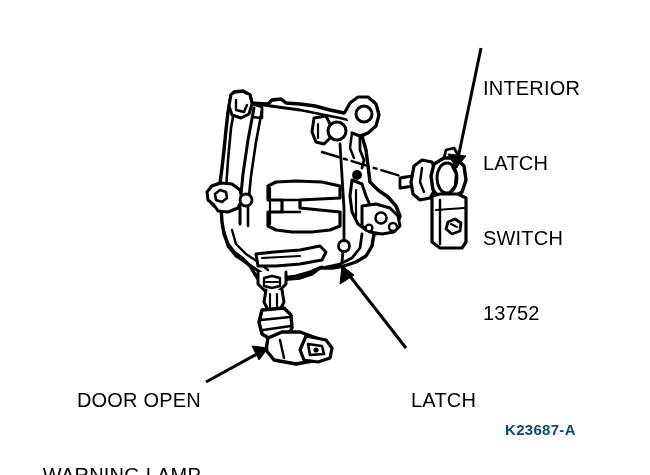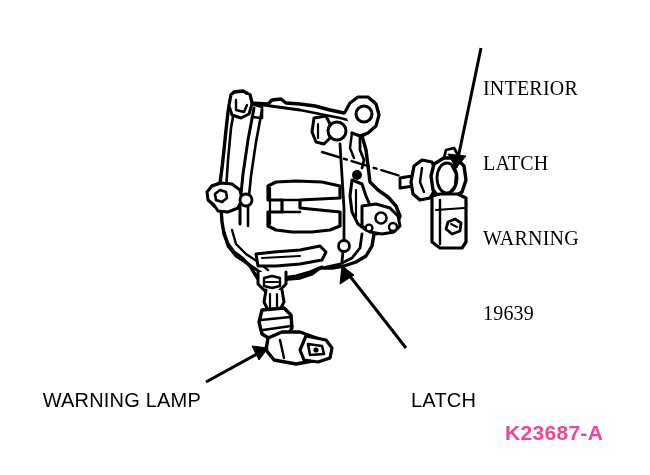--- a/index.html
+++ b/index.html
@@ -34,41 +34,40 @@
     letter-spacing: 0.2px;
     white-space: pre;
   }
   .callout .line {
     display: block;
   }
   #callout-interior-lamp-switch {
     left: 483px;
     top: 26px;
     text-align: left;
-    font-family: Liberation Serif, serif;
   }
   #callout-door-open-warning-lamp-switch {
     left: 0px;
     top: 338px;
     width: 201px;
     text-align: right;
   }
   #callout-reference-latch-assembly {
     left: 411px;
     top: 338px;
     text-align: left;
   }
   #figure-code {
     position: absolute;
     left: 505px;
     top: 421px;
     font-family: "Liberation Sans", sans-serif;
-    font-size: 21px;
+    font-size: 15px;
     font-weight: bold;
-    color: #ec4899;
+    color: #0c4a6e;
     letter-spacing: 0.3px;
     white-space: pre;
   }
 </style>
 </head>
 <body>
 
 <div id="figure">
 
   <svg id="artwork" viewBox="0 0 650 475">
@@ -221,25 +220,26 @@
       <g>
         <line x1="406" y1="348" x2="342" y2="266" stroke-width="3"></line>
         <polygon points="342,266 340,284 354,275"></polygon>
       </g>
     </g>
   </svg>
 
   <div class="callout" id="callout-interior-lamp-switch">
     <span class="line">INTERIOR</span>
     <span class="line">LATCH</span>
-    <span class="line">WARNING</span>
-    <span class="line">19639</span>
+    <span class="line">SWITCH</span>
+    <span class="line">13752</span>
   </div>
 
   <div class="callout" id="callout-door-open-warning-lamp-switch">
+    <span class="line">DOOR OPEN</span>
     <span class="line">WARNING LAMP</span>
     
     
   </div>
 
   <div class="callout" id="callout-reference-latch-assembly">
     <span class="line">LATCH</span>
     
   </div>
 

